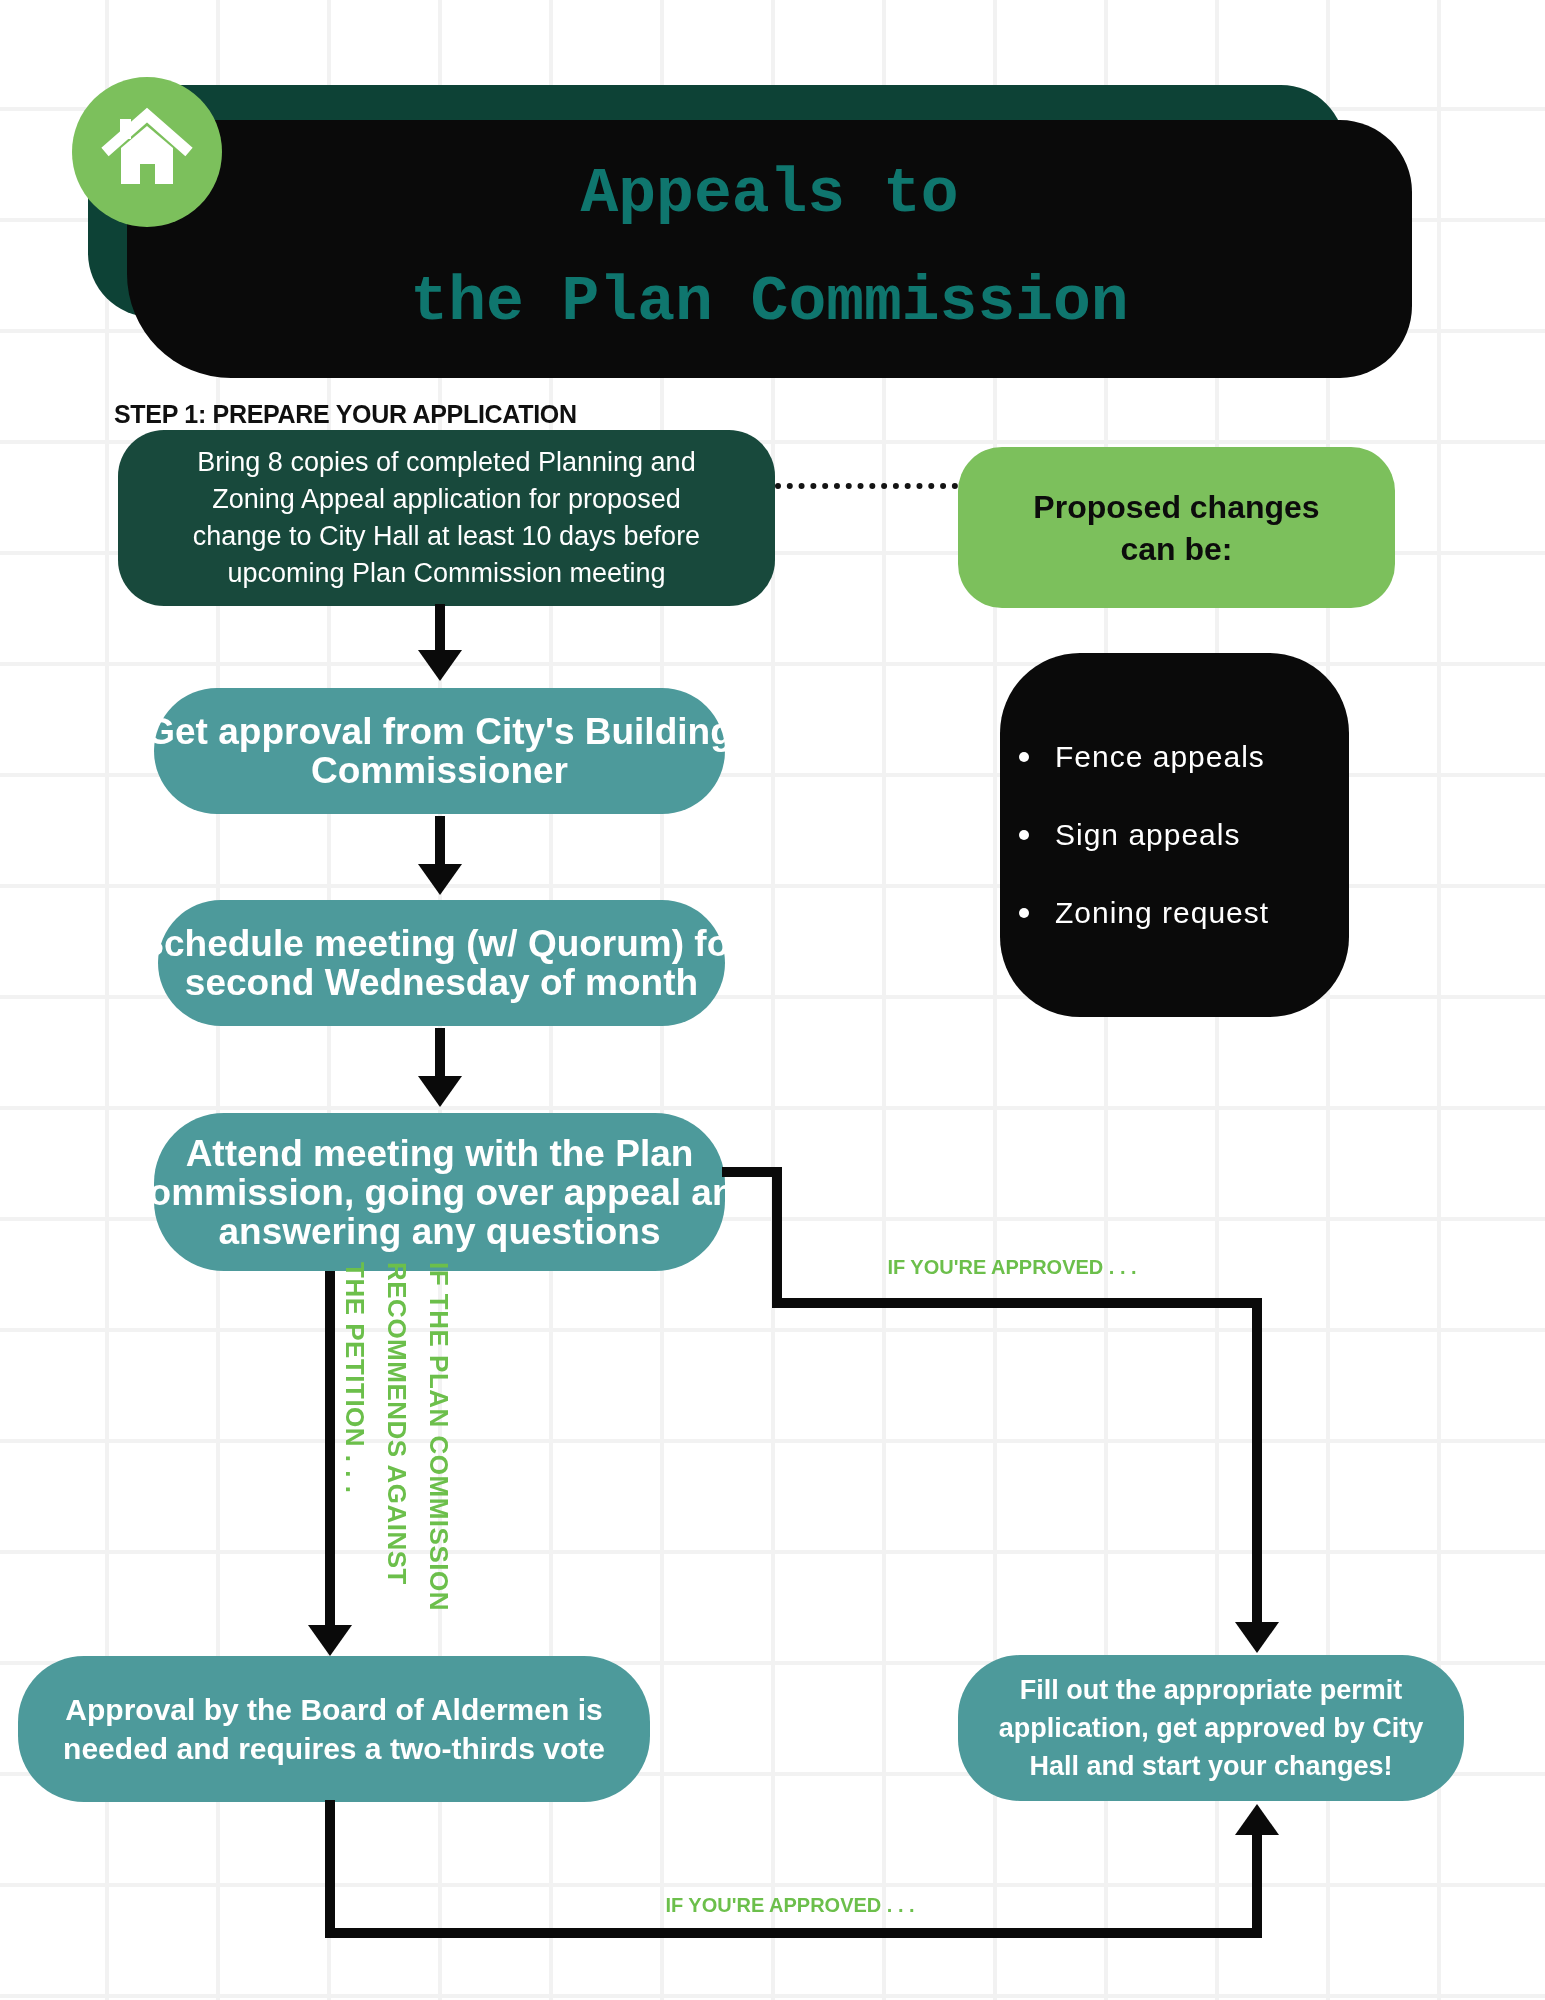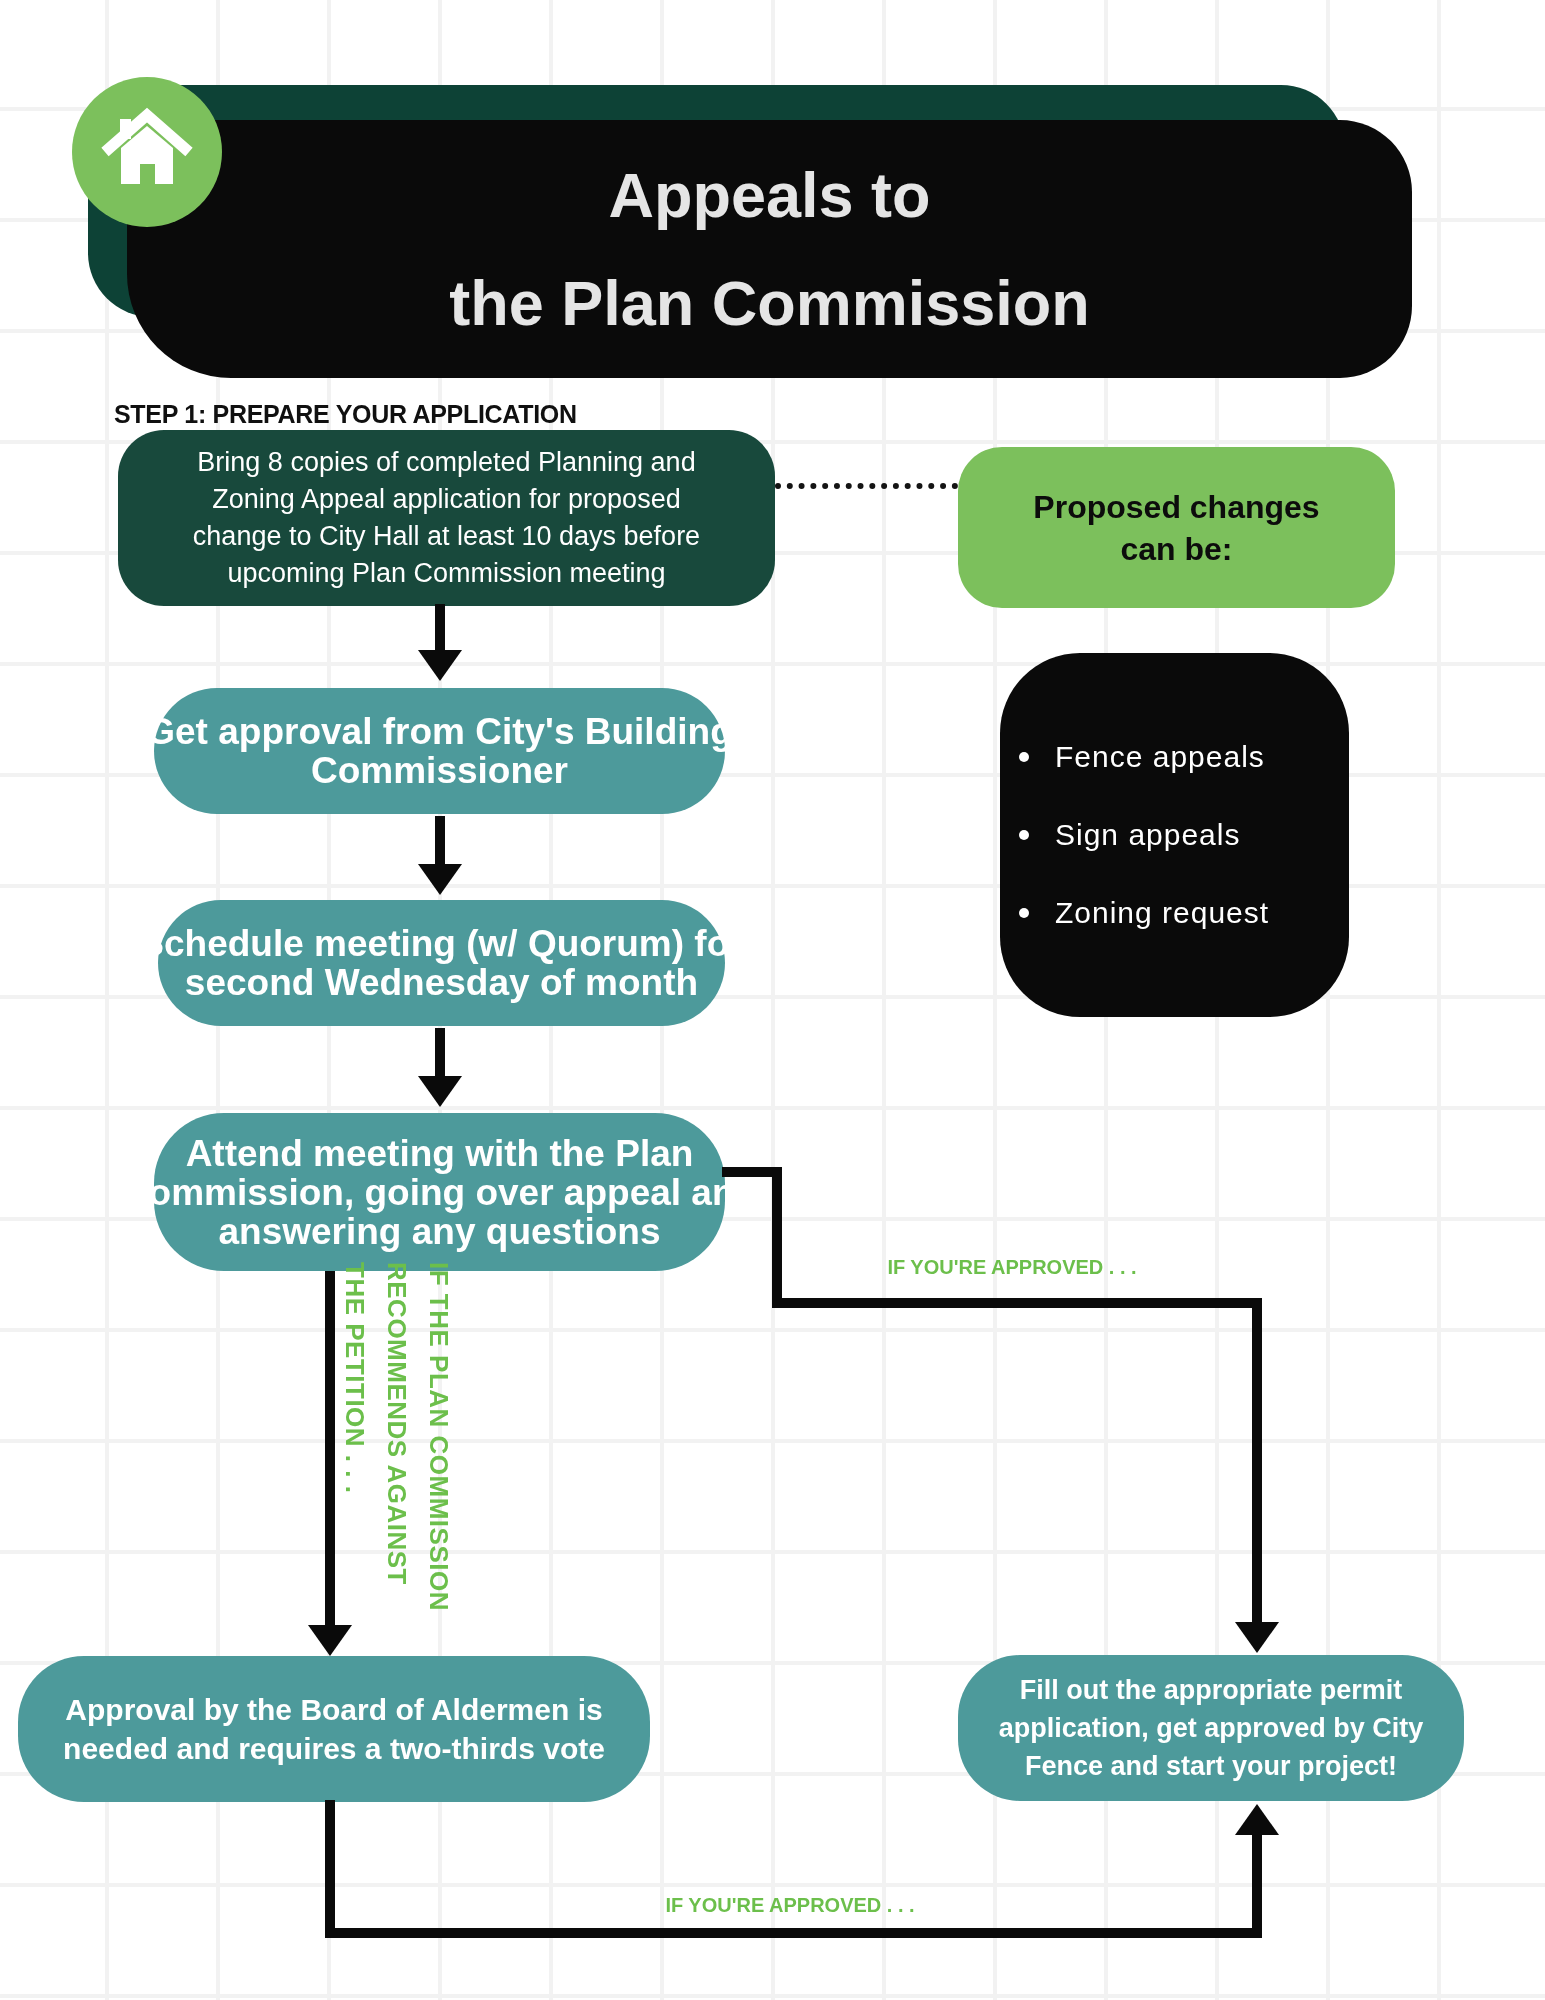--- a/index.html
+++ b/index.html
@@ -12,21 +12,21 @@
       linear-gradient(to bottom,#f2f2f2 4px,transparent 4px);
     background-size:111px 111px;
     background-position:105px 107px;
   }
   .abs{position:absolute;}
   
   .hdr-back{left:88px;top:85px;width:1257px;height:232px;background:#0d4236;border-radius:64px;}
   .hdr-main{left:127px;top:120px;width:1285px;height:258px;background:#0a0a0a;
     border-radius:72px 72px 72px 104px;display:flex;flex-direction:column;justify-content:center;
     align-items:center;}
-  .hdr-title{color:#e5e5e5;font-weight:700;font-size:63px;line-height:108px;text-align:left;white-space:nowrap;}
+  .hdr-title{color:#0f766e;font-weight:700;font-size:63px;line-height:108px;text-align:left;white-space:nowrap;font-family:Liberation Mono, monospace;}
   .home-badge{left:72px;top:77px;width:150px;height:150px;border-radius:50%;background:#7cc05c;
     display:flex;align-items:center;justify-content:center;}
   
   .step-label{left:114px;top:400px;font-size:25px;font-weight:800;color:#101010;letter-spacing:-0.3px;white-space:nowrap;}
   
   .pill{display:flex;flex-direction:column;justify-content:center;align-items:center;}
   .pill div{white-space:nowrap;}
   .box-prepare{left:118px;top:430px;width:657px;height:176px;background:#18493c;border-radius:46px;
     color:#ffffff;font-size:27px;line-height:37px;text-align:center;}
   .box-proposed{left:958px;top:447px;width:437px;height:161px;background:#7cc05c;border-radius:44px;
@@ -144,21 +144,21 @@
   <div class="abs green-label" style="left:772px;top:1256px;width:480px;">IF YOU'RE APPROVED . . .</div>
 
   <div class="abs pill teal box-board">
     <div>Approval by the Board of Aldermen is</div>
     <div>needed and requires a two-thirds vote</div>
   </div>
 
   <div class="abs pill teal box-permit">
     <div>Fill out the appropriate permit</div>
     <div>application, get approved by City</div>
-    <div>Fence and start your project!</div>
+    <div>Hall and start your changes!</div>
   </div>
 
   <div class="abs seg" style="left:325px;top:1800px;width:10px;height:138px;"></div>
   <div class="abs seg" style="left:325px;top:1928px;width:937px;height:10px;"></div>
   <div class="abs seg" style="left:1252px;top:1832px;width:10px;height:100px;"></div>
   <div class="abs ah-up" style="left:1235px;top:1804px;"></div>
   <div class="abs green-label" style="left:460px;top:1894px;width:660px;">IF YOU'RE APPROVED . . .</div>
 
 </div>
 

